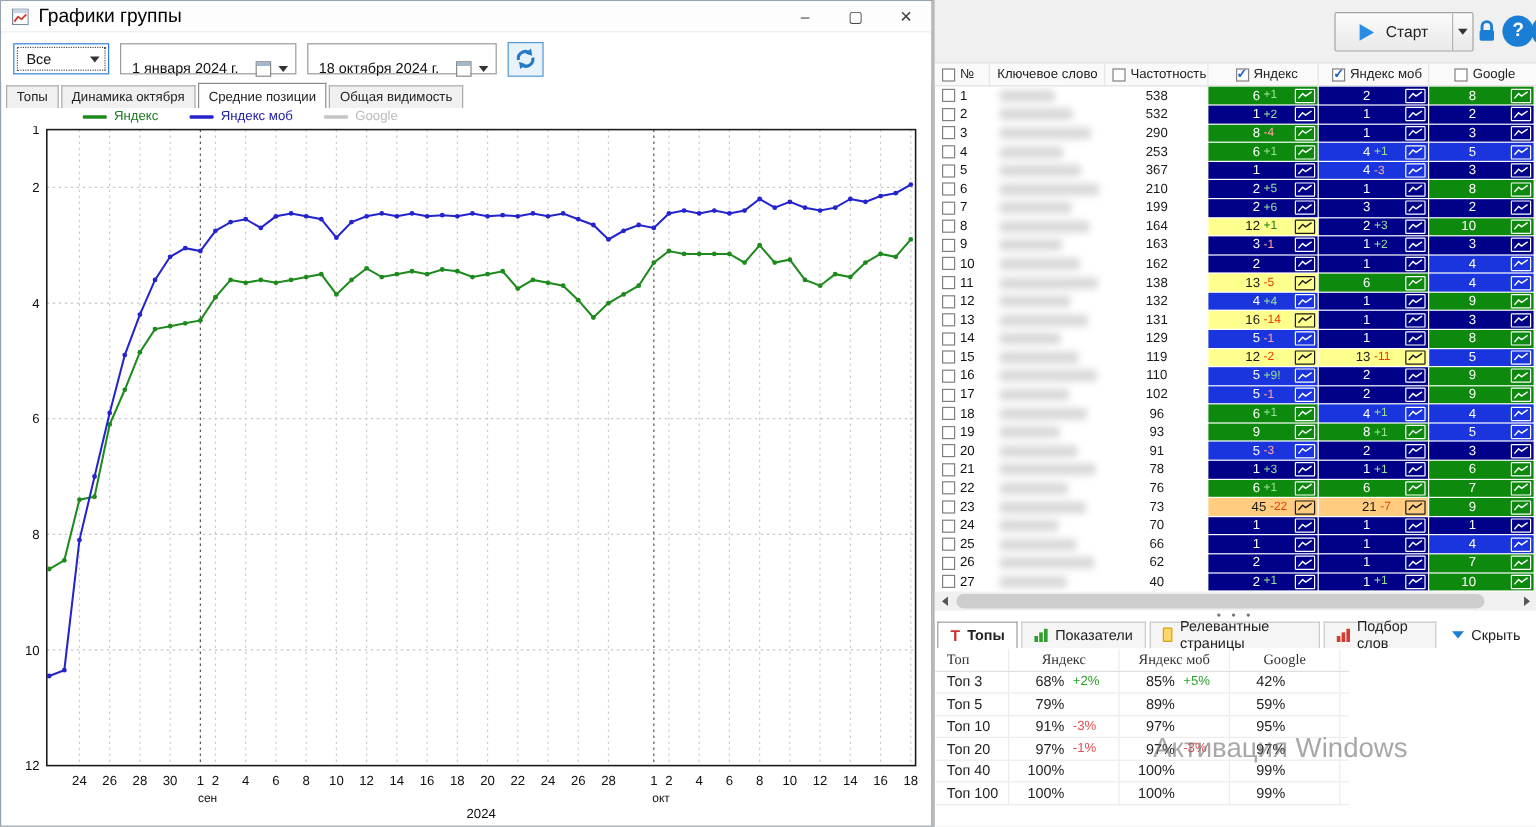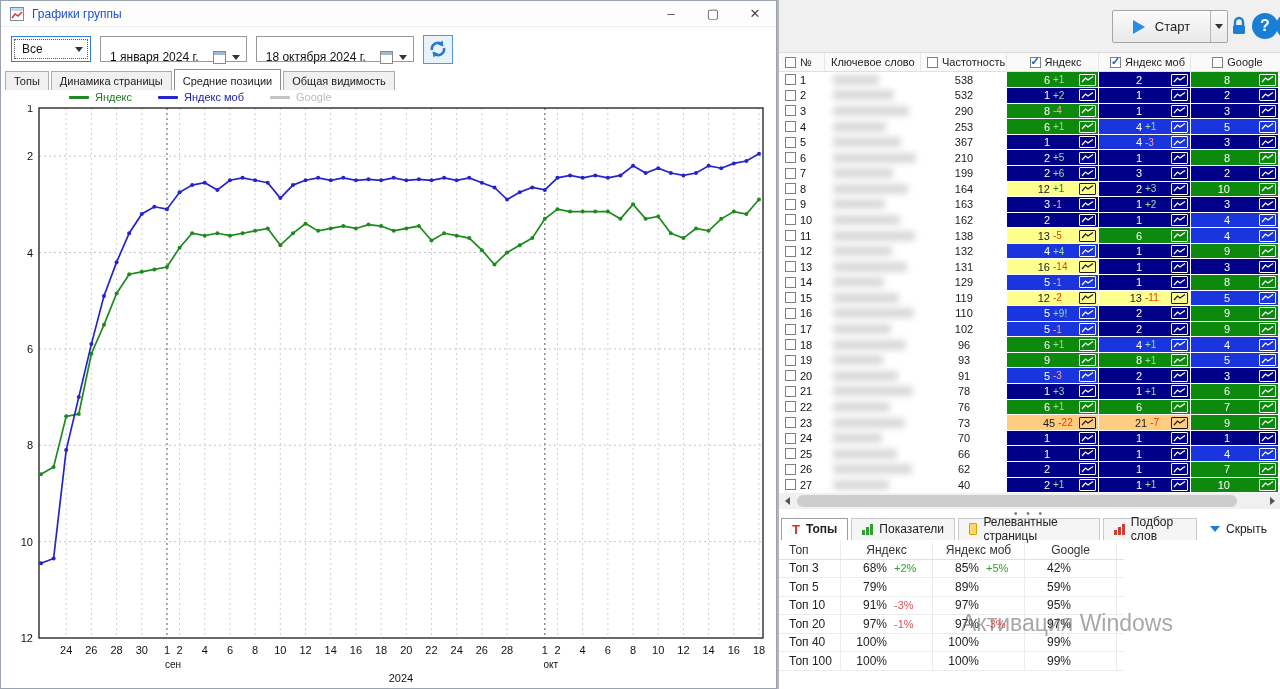--- a/index.html
+++ b/index.html
@@ -6,21 +6,21 @@
   html,body { width:1280px; height:689px; overflow:hidden; background:#c9c9c9;
     font-family:"Liberation Sans", sans-serif; }
   .stage { position:absolute; left:0; top:0; width:1280px; height:689px; }
 
   
   .win { position:absolute; left:0; top:0; width:777px; height:689px; background:#fff;
          border:1px solid #99a3ad; }
   .titlebar { position:absolute; left:0; top:0; right:0; height:26px; background:#fdfdfd;
     display:flex; align-items:center; border-bottom:1px solid #eee; }
   .win-ico { width:14px; height:14px; margin:0 8px 0 9px; }
-  .title { font-size:12px; color:#1d4ed8; }
+  .title { font-size:16px; color:#000000; }
   .wbtns { margin-left:auto; display:flex; }
   .wbtn { width:42px; height:25px; display:flex; align-items:center; justify-content:center;
     font-size:13px; color:#444; cursor:default; }
   .toolbar { position:absolute; left:0; top:28px; right:0; height:40px; display:flex;
     align-items:center; padding-left:10px; background:#fff; }
   .combo { width:80px; height:26px; border:1px solid #2f7fd6; outline:1px dotted #555;
     outline-offset:-4px; display:flex; align-items:center; font-size:12px; color:#111;
     padding-left:10px; background:#fff; position:relative; }
   .combo .arr { position:absolute; right:7px; top:10px; }
   .caret-d { width:0; height:0; border-left:4px solid transparent; border-right:4px solid transparent;
@@ -117,21 +117,21 @@
   .bars.green i { background:#2e9e2e; } .bars.red i { background:#d23b2f; }
   .b1{height:5px}.b2{height:8px}.b3{height:11px}
   .ico-page { width:10px; height:12px; background:#ffd66b; border:1px solid #d8a500;
     border-radius:1px; }
   .tri-down { width:0; height:0; border-left:5px solid transparent; border-right:5px solid transparent;
     border-top:6px solid #1a7fd4; }
 
   
   .tops { position:absolute; left:0; top:541px; width:345px; font-size:12px; color:#222; }
   .trow { display:flex; height:18.5px; align-items:center; border-bottom:1px solid #ececec; }
-  .trow.thead { border-bottom:1px solid #e0e0e0; color:#333; }
+  .trow.thead { border-bottom:1px solid #e0e0e0; color:#333;font-family:Liberation Serif, serif; }
   .tc-label { width:62px; padding-left:10px; flex:none; border-right:1px solid #ececec; height:100%;
     display:flex; align-items:center; }
   .tc { width:92px; flex:none; display:flex; align-items:center; border-right:1px solid #ececec;
     height:100%; }
   .tc .v { width:46px; text-align:right; }
   .tc .d { padding-left:7px; font-size:11px; }
   .tc.head-c { justify-content:center; }
   .dp { color:#2ca02c; } .dn { color:#e05050; }
 
   .watermark { position:absolute; left:182px; top:610px; color:rgba(110,110,110,.6); }
@@ -178,21 +178,21 @@
           <path d="M4 11 A6 6 0 0 1 14 5.5" fill="none" stroke="#2779c8" stroke-width="2.6"></path>
           <path d="M16 9 A6 6 0 0 1 6 14.5" fill="none" stroke="#2779c8" stroke-width="2.6"></path>
           <polygon points="14.5,1.5 15.5,7.5 9.8,5.5" fill="#2779c8"></polygon>
           <polygon points="5.5,18.5 4.5,12.5 10.2,14.5" fill="#2779c8"></polygon>
         </svg>
       </div>
     </div>
 
     <div class="tabbar">
       <div class="tab">Топы</div>
-      <div class="tab">Динамика страницы</div>
+      <div class="tab">Динамика октября</div>
       <div class="tab active">Средние позиции</div>
       <div class="tab">Общая видимость</div>
     </div>
 
     <div class="legend">
       <div class="leg-item">
         <span class="leg-line" style="background:#1e8a1e"></span>
         <span style="color:#1e7a1e">Яндекс</span>
       </div>
       <div class="leg-item">

